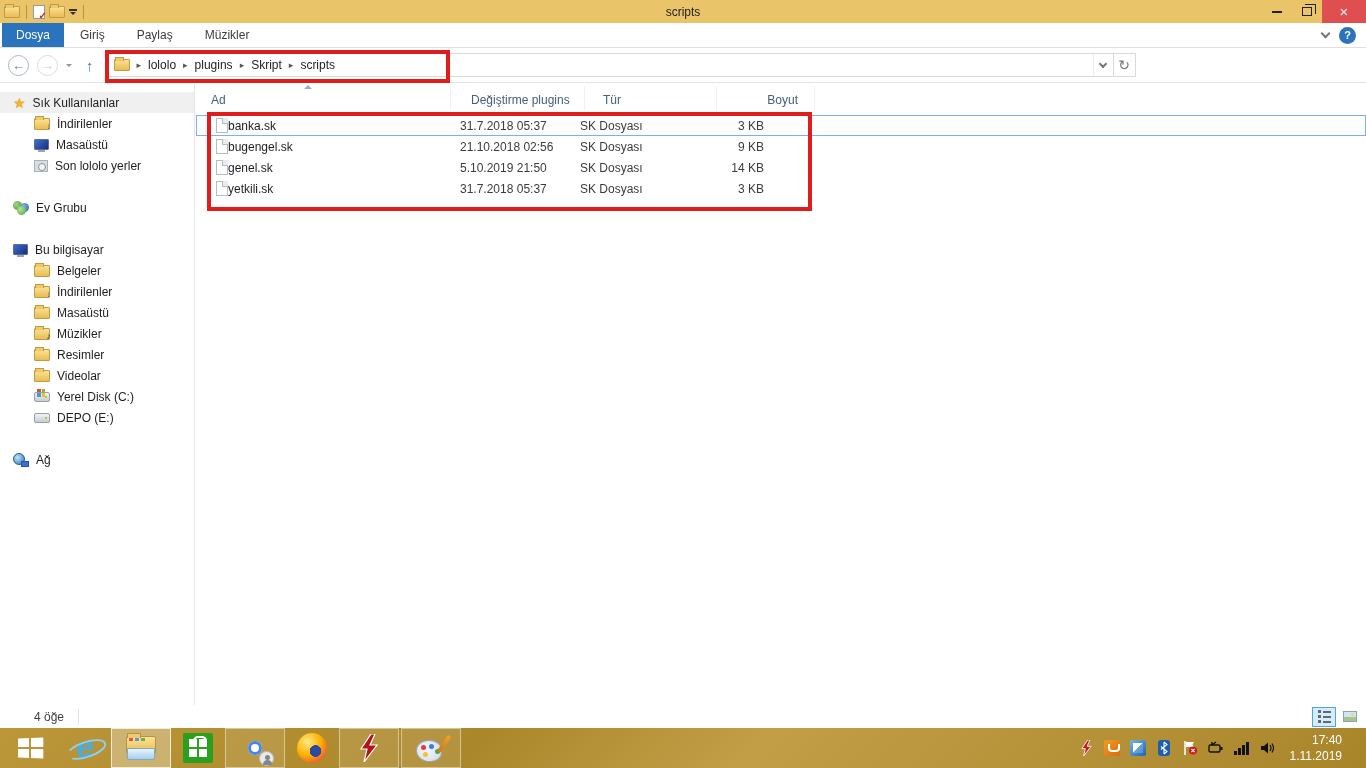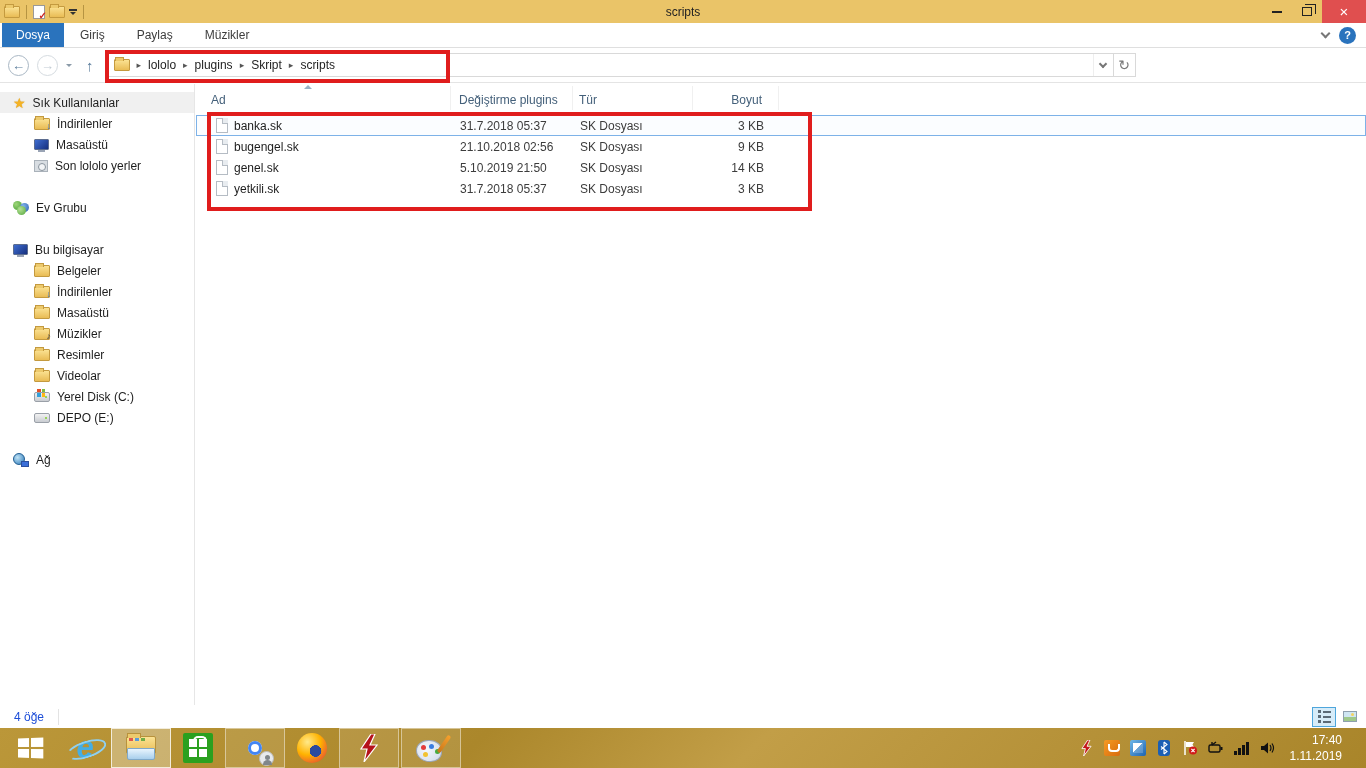--- a/index.html
+++ b/index.html
@@ -71,47 +71,47 @@
   .net-ic { position:relative; width:16px; height:14px; }
   .net-globe { position:absolute; left:0; top:0; width:12px; height:12px; border-radius:50%; background:radial-gradient(circle at 35% 35%, #bfe2f5, #2a78b8); border:1px solid #1f5d92; }
   .net-mon { position:absolute; right:0; bottom:0; width:8px; height:6px; background:#3a6fd8; border:1px solid #2a4f9e; }
   .drive-ic { position:relative; width:16px; height:10px; background:linear-gradient(#f2f2f2,#c9ccd1); border:1px solid #9aa0a8; border-radius:2px; }
   .drive-ic::after { content:''; position:absolute; right:2px; top:3px; width:2px; height:2px; background:#7fd12c; border-radius:50%; }
   .winflag { position:absolute; left:2px; top:-4px; width:8px; height:8px; display:grid; grid-template-columns:1fr 1fr; gap:1px; }
   .winflag span:nth-child(1){background:#e44e26;} .winflag span:nth-child(2){background:#7fbb42;}
   .winflag span:nth-child(3){background:#32a0da;} .winflag span:nth-child(4){background:#fdb813;}
 
   .filepane { position:absolute; left:196px; top:84px; width:1170px; height:621px; background:#fff; }
-  .lv-header { display:flex; height:24px; align-items:center; color:#44607a; position:relative; margin-top:2px; }
+  .lv-header { display:flex; height:24px; align-items:center; color:#44607a; position:relative; margin-top:2px;gap:12px; }
   .hc { height:100%; display:flex; align-items:flex-end; padding-bottom:3px; border-right:1px solid #f0f0f0; }
   .hc-name { width:255px; padding-left:15px; }
   .hc-date { width:122px; padding-left:8px; }
   .hc-type { width:120px; padding-left:6px; }
   .hc-size { width:86px; justify-content:flex-end; padding-right:16px; }
   .sort-caret { position:absolute; left:108px; top:-1px; width:0; height:0; border-left:4px solid transparent; border-right:4px solid transparent; border-bottom:4px solid #9ab2c5; }
   .rows { margin-top:5px; }
   .frow { display:flex; height:21px; align-items:center; border:1px solid transparent; }
   .frow.selected { border-color:#7db2e8; background:#fbfdff; }
   .fc { overflow:hidden; white-space:nowrap; }
-  .fc-name { width:255px; padding-left:19px; display:flex; align-items:center; gap:6px; color:#1e1e1e; }
+  .fc-name { width:255px; padding-left:19px; display:flex; align-items:center; color:#1e1e1e; }
   .fc-date { width:122px; padding-left:8px; color:#3c3c3c; }
   .fc-type { width:120px; padding-left:6px; color:#3c3c3c; }
   .fc-size { width:86px; text-align:right; padding-right:16px; color:#3c3c3c; }
   .page-ic { width:12px; height:15px; background:#fff; border:1px solid #b5bcc4; position:relative; flex:0 0 auto; }
   .page-ic::before { content:''; position:absolute; right:-1px; top:-1px; border-style:solid; border-width:0 5px 5px 0; border-color:transparent #fff transparent transparent; }
   .page-ic::after { content:''; position:absolute; right:-1px; top:-1px; width:5px; height:5px; border-left:1px solid #b5bcc4; border-bottom:1px solid #b5bcc4; background:#e8ecf0; }
 
   
   .annot { position:absolute; border:4px solid #e01d1d; pointer-events:none; z-index:50; }
   .annot-crumb { left:105px; top:50px; width:345px; height:33px; }
   .annot-files { left:403px; top:112px; width:605px; height:99px; }
 
   
   .statusbar { position:absolute; left:0; top:705px; width:1366px; height:23px; background:#fff; display:flex; align-items:center; }
-  .status-count { color:#1d4ed8; padding-left:14px; }
+  .status-count { color:#404040; padding-left:14px;margin-left:20px; }
   .status-sep { width:1px; height:16px; background:#e3e3e3; margin-left:14px; }
   .status-views { margin-left:auto; display:flex; gap:2px; padding-right:4px; }
   .viewbtn { width:24px; height:20px; display:flex; align-items:center; justify-content:center; border:1px solid transparent; }
   .viewbtn.active { border-color:#4ea6dc; background:#d6ecf9; }
   .details-glyph { display:flex; flex-direction:column; gap:2px; }
   .details-glyph i { display:flex; gap:2px; align-items:center; }
   .details-glyph i::before { content:''; width:3px; height:3px; background:#5b6b78; }
   .details-glyph i::after { content:''; width:8px; height:2px; background:#5b6b78; }
   .thumb-glyph { width:14px; height:11px; border:1px solid #8fa0ae; background:linear-gradient(180deg,#cfe6f2 55%,#9fc98a 55%); position:relative; }
   .thumb-glyph::after { content:''; position:absolute; right:2px; top:1px; width:3px; height:3px; border-radius:50%; background:#f4d35e; }

